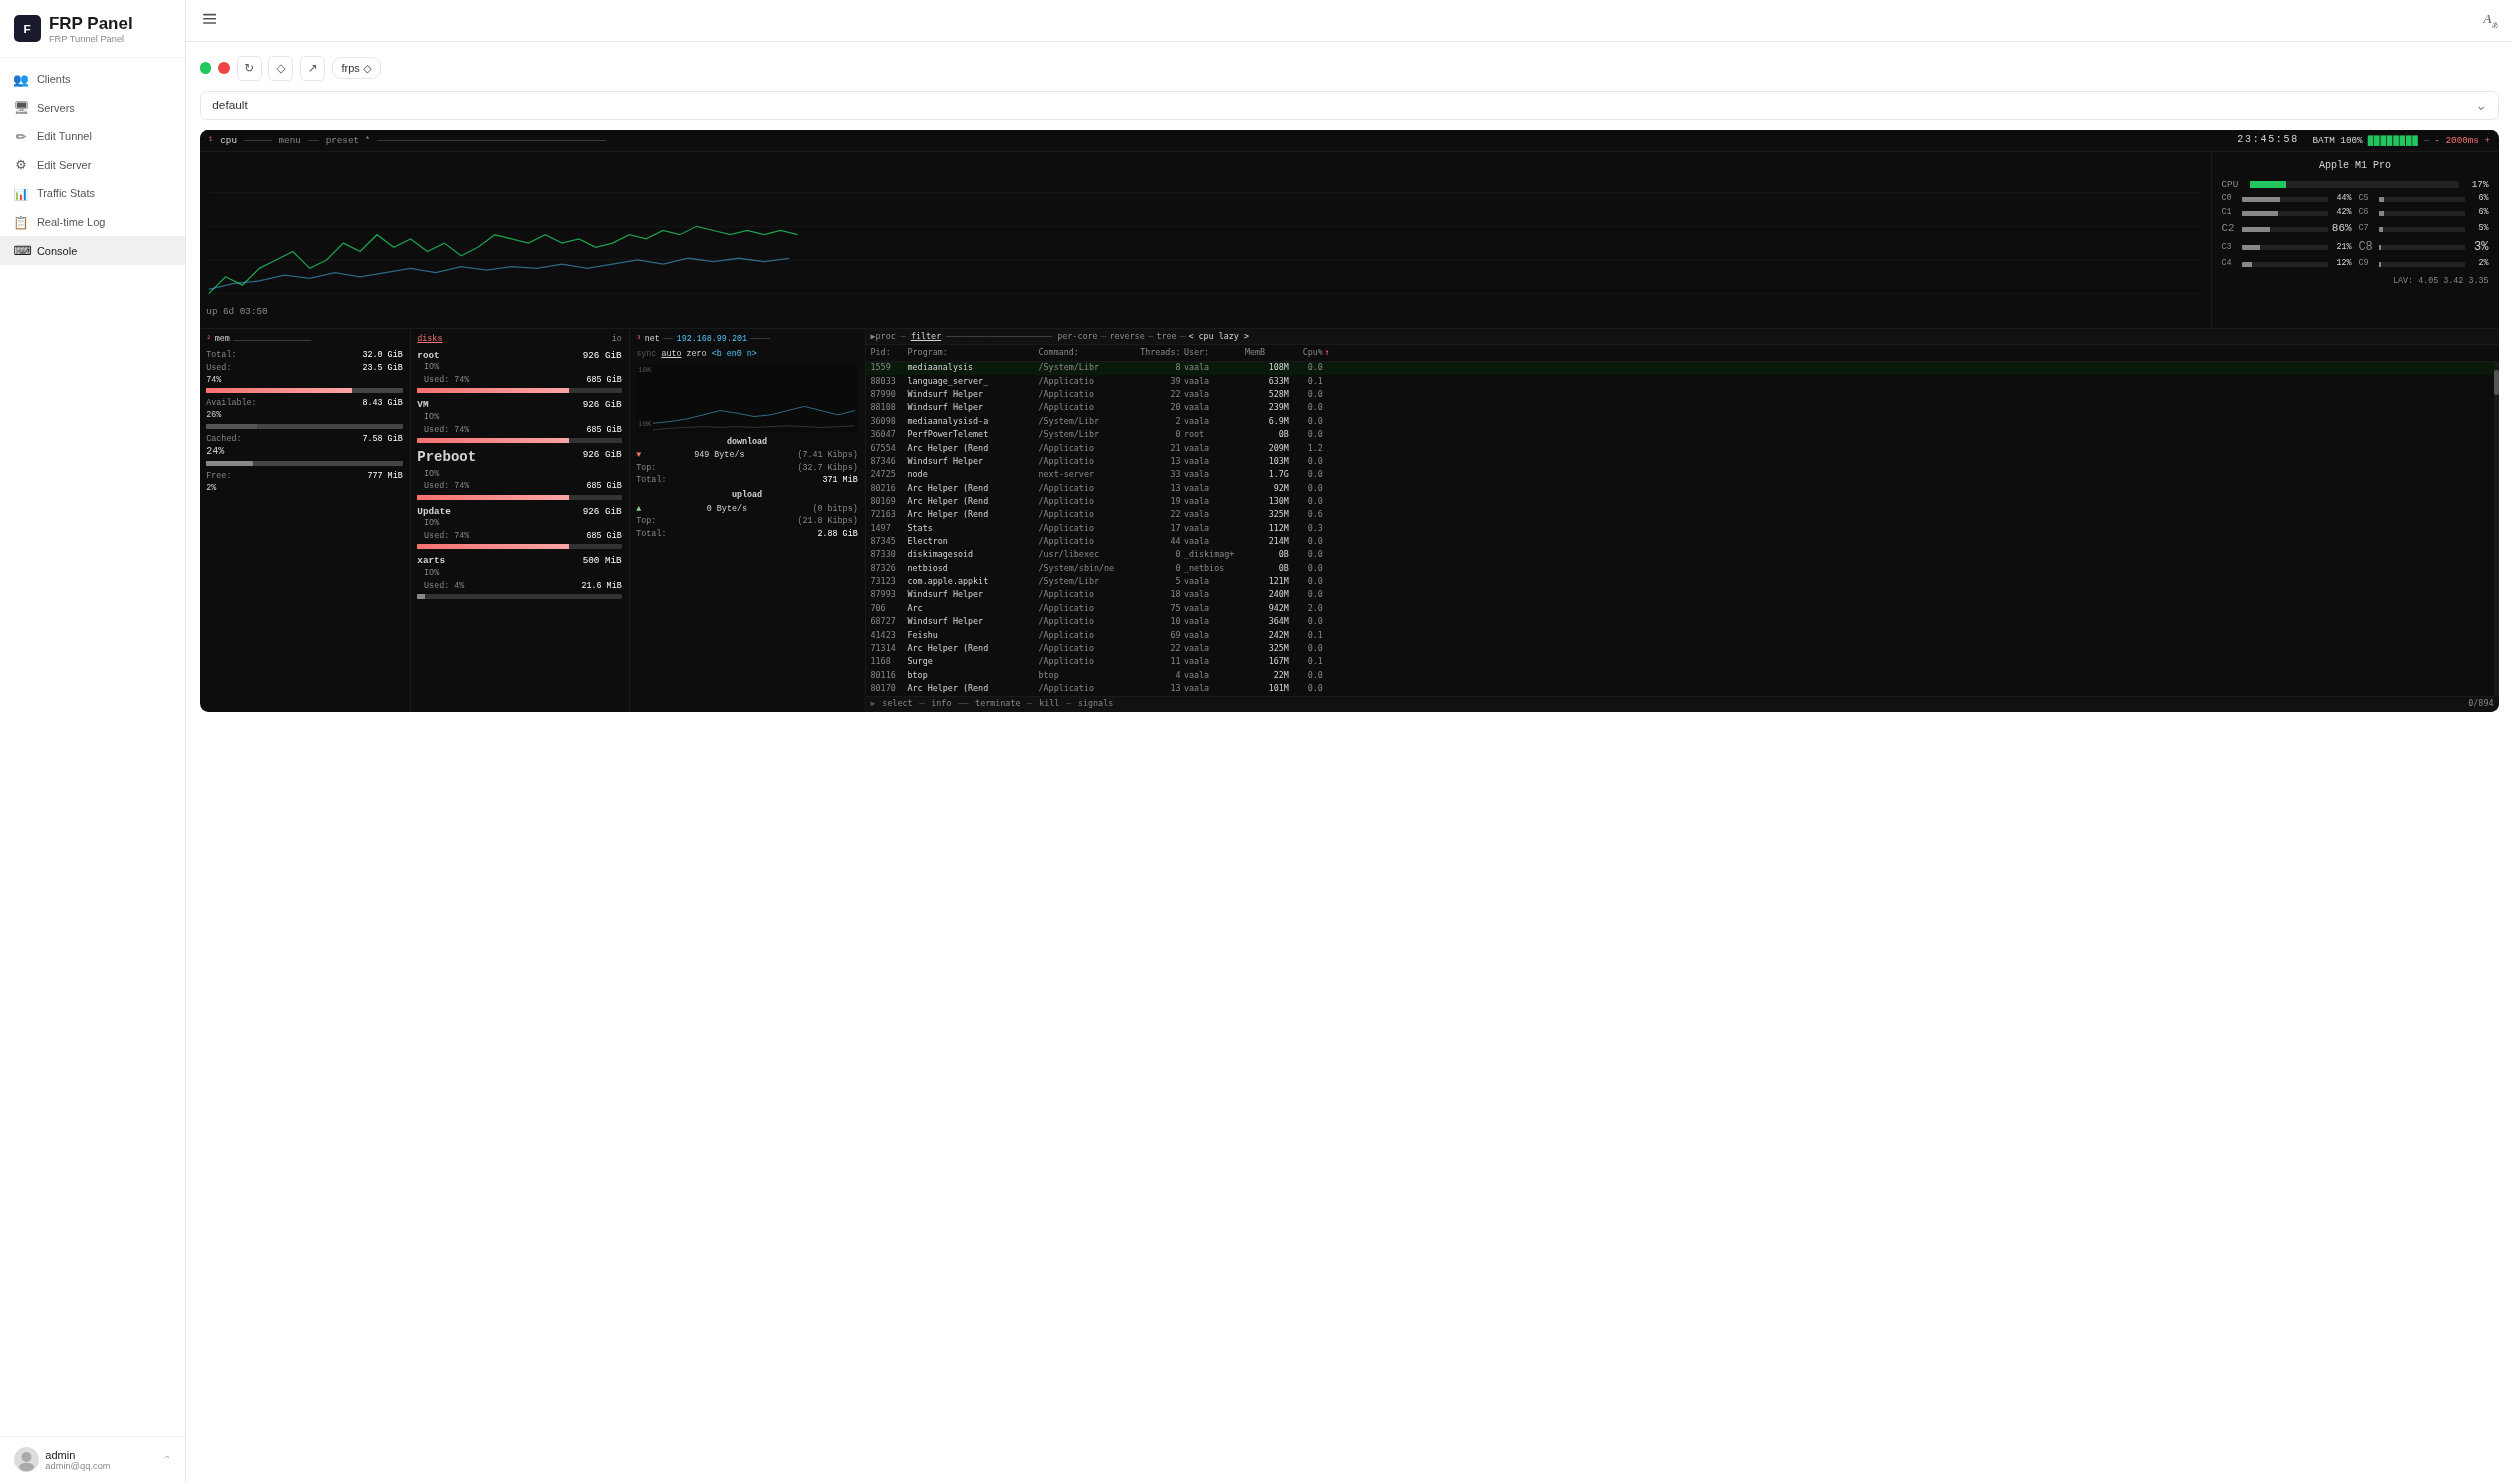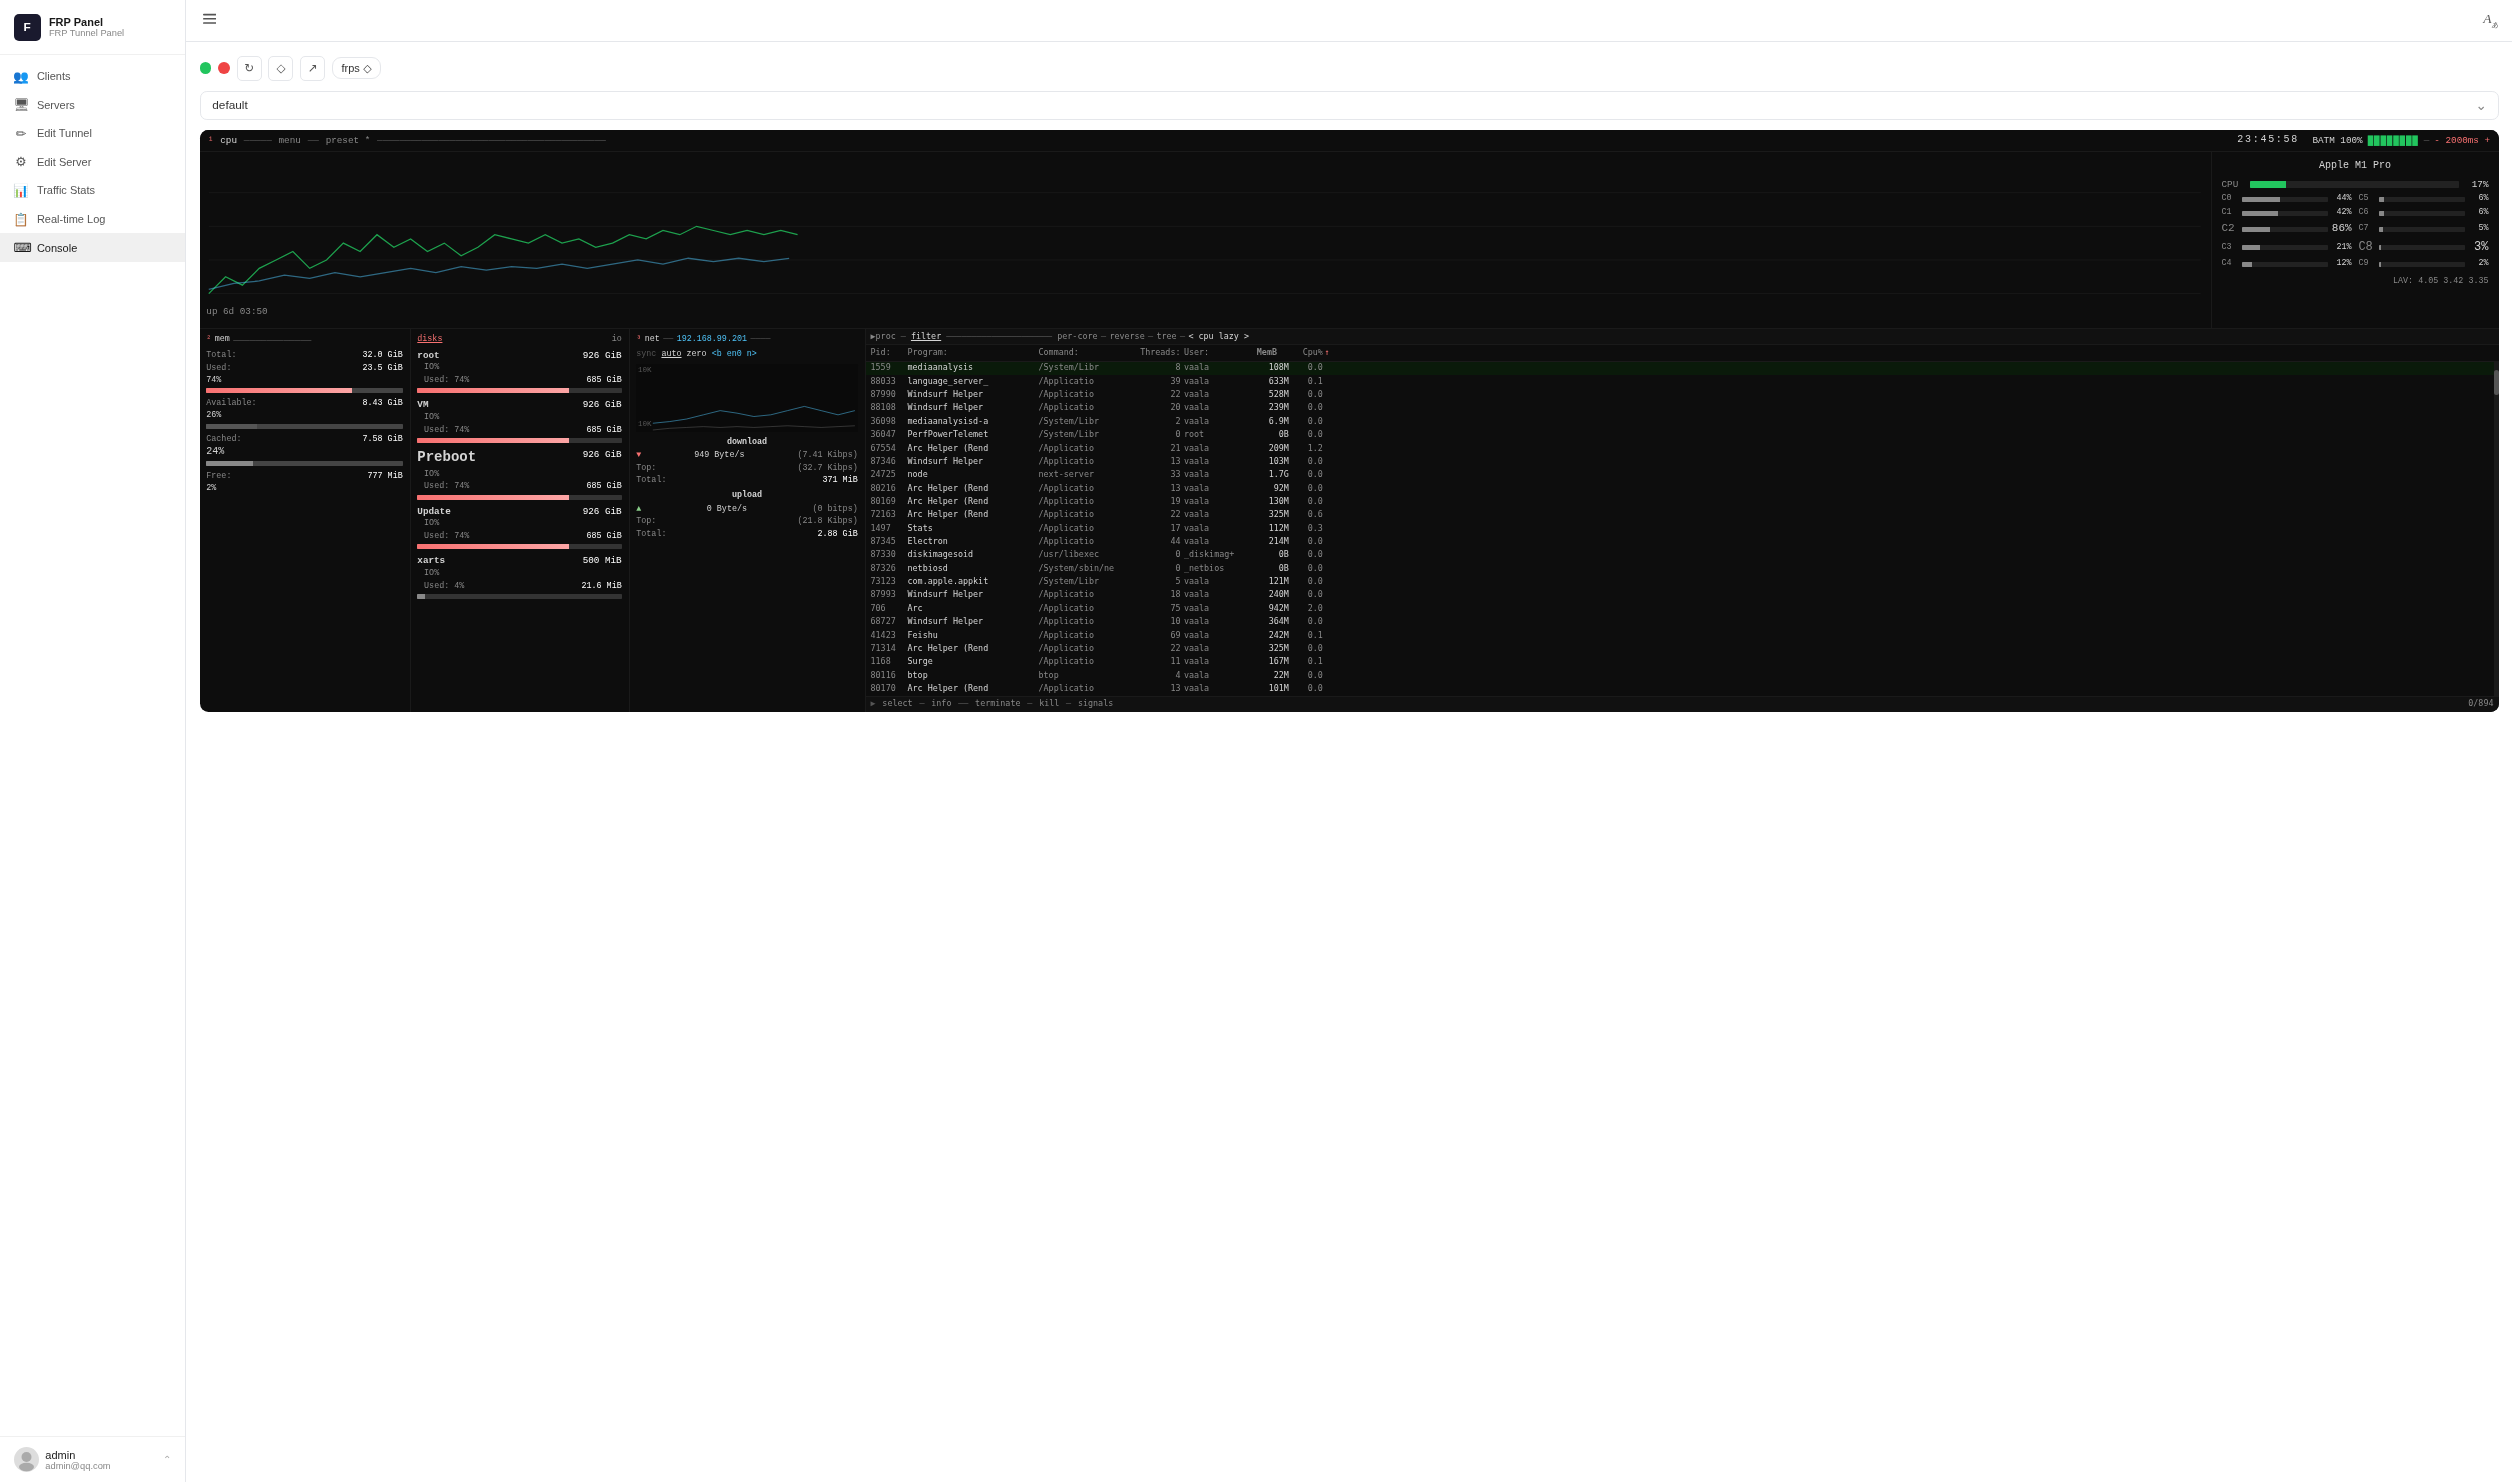--- a/index.html
+++ b/index.html
@@ -3,21 +3,21 @@
   <meta charset="utf-8">
   <style>
     * { box-sizing: border-box; margin: 0; padding: 0; }
     body { font-family: -apple-system, BlinkMacSystemFont, 'Segoe UI', sans-serif; background: #f5f5f5; display: flex; height: 100vh; overflow: hidden; }
     
     
     .sidebar { width: 186px; background: #fff; border-right: 0.8px solid #e5e7eb; display: flex; flex-direction: column; flex-shrink: 0; }
     .sidebar-header { padding: 13.5px; display: flex; align-items: center; gap: 8.4px; border-bottom: 0.8px solid #f0f0f0; }
     .sidebar-logo { width: 27px; height: 27px; background: #1a1a2e; border-radius: 5px; display: flex; align-items: center; justify-content: center; color: #fff; font-size: 11.8px; font-weight: bold; }
     .sidebar-title { display: flex; flex-direction: column; }
-    .sidebar-title-main { font-size: 11px; font-weight: 600; color: #1a1a1a; }
+    .sidebar-title-main { font-size: 17px; font-weight: 600; color: #1a1a1a; }
     .sidebar-title-sub { font-size: 9.3px; color: #888; }
     .sidebar-nav { flex: 1; padding: 6.8px 0; }
     .nav-item { display: flex; align-items: center; gap: 8.4px; padding: 6.8px 13.5px; cursor: pointer; color: #555; font-size: 11px; border-radius: 0; transition: background 0.15s; }
     .nav-item.active { background: #f0f0f0; color: #1a1a1a; font-weight: 500; }
     .nav-item .nav-icon { font-size: 12.7px; width: 15px; text-align: center; }
     .sidebar-footer { padding: 10px 13.5px; border-top: 0.8px solid #f0f0f0; display: flex; align-items: center; justify-content: space-between; }
     .user-info { display: flex; align-items: center; gap: 6.8px; }
     .avatar { width: 25px; height: 25px; border-radius: 50%; background: #ddd; overflow: hidden; display: flex; align-items: center; justify-content: center; font-size: 10px; color: #666; }
     .user-details { display: flex; flex-direction: column; }
     .user-name { font-size: 11px; font-weight: 500; color: #1a1a1a; }
@@ -468,21 +468,21 @@
             <span style="color:#555; margin:0 1.7px;">─</span>
             <span style="color:#d4d4d4;">&lt; cpu lazy &gt;</span>
           </div>
 
           <div style="display:flex; background:#0d0d0d; padding:1.7px 5px; font-size:8.4px; border-bottom:0.8px solid #1a1a1a;">
             <span style="width:37px; color:#888;">Pid:</span>
             <span style="width:131px; color:#888;">Program:</span>
             <span style="width:93px; color:#888;">Command:</span>
             <span style="width:49px; text-align:right; color:#888;">Threads:</span>
             <span style="width:61px; color:#888; margin-left:3.4px;">User:</span>
-            <span style="width:44px; text-align:center; color:#888;font-weight:bold;">MemB</span>
+            <span style="width:44px; text-align:left; color:#888;">MemB</span>
             <span style="width:34px; text-align:right; color:#888;">Cpu%</span>
             <span style="color:#f87171; margin-left:1.7px;">↑</span>
           </div>
 
           <div style="flex:1; overflow:hidden; position:relative;">
             <div id="proc-list" style="padding:0;">
             <div style="display: flex; padding: 0.8px 5px; font-size: 8.4px; font-family: &quot;SF Mono&quot;, Menlo, monospace; color: rgb(136, 136, 136); background: rgb(10, 26, 10);">
     <span style="width:37px; color:#888;">1559</span>
     <span style="width:131px; color:#d4d4d4;">mediaanalysis</span>
     <span style="width:93px; color:#888;">/System/Libr</span>

